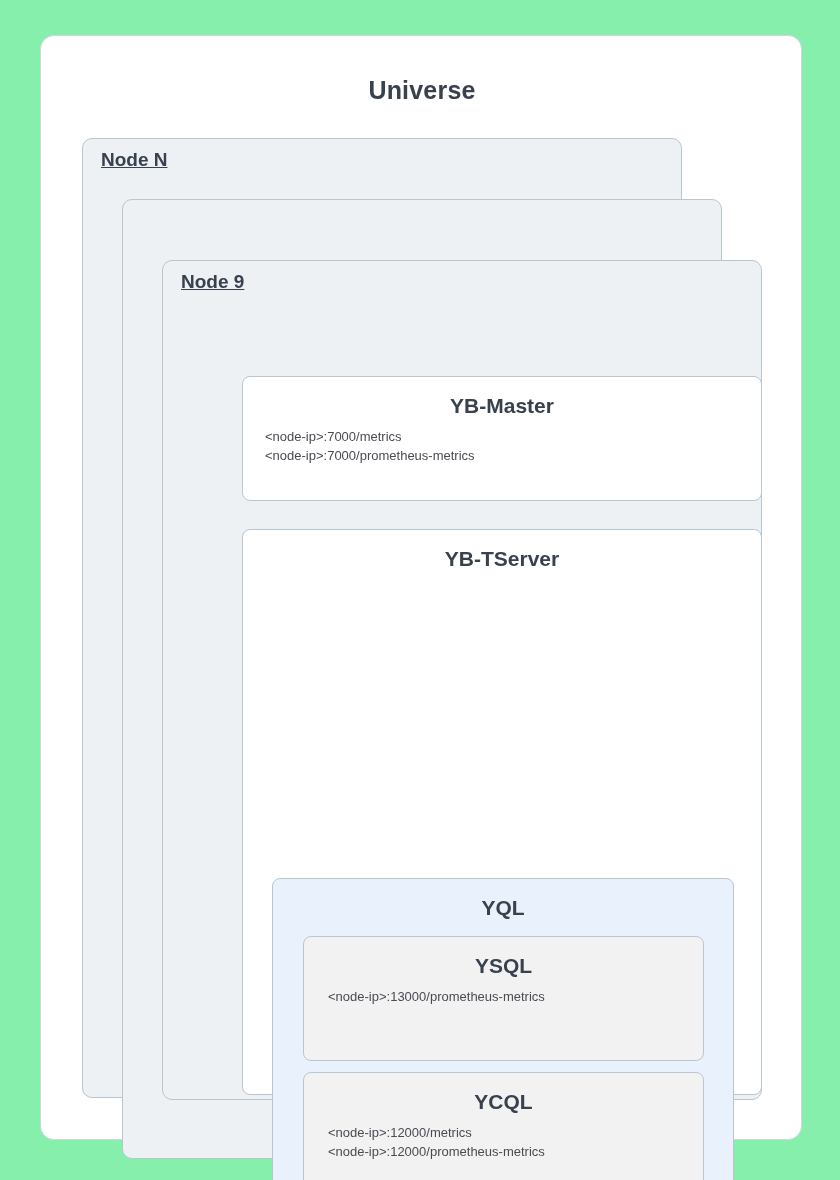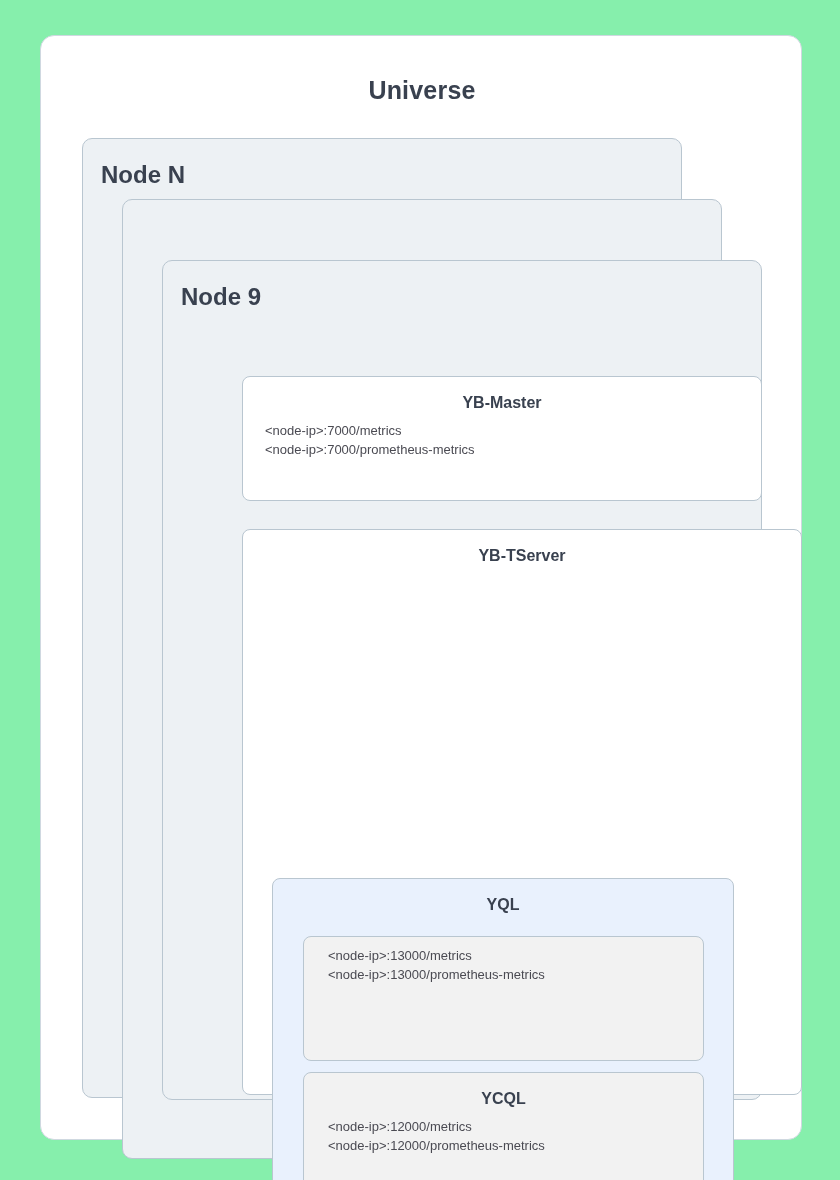--- a/index.html
+++ b/index.html
@@ -70,24 +70,25 @@
   .node-1 {
     left: 121px;
     top: 224px;
     width: 600px;
     height: 840px;
   }
 
   .node-label {
     position: absolute;
     left: 18px;
-    top: 22px;
-    font-size: 24px;
-    font-weight: bold;
-    color: #39414f;
+    top: 10px;
+    font-size: 19px;
+    font-weight: bold;
+    color: #39414f;
+    text-decoration: underline;
   }
   .node-ellipsis {
     position: absolute;
     left: 50px;
     top: 58px;
     font-size: 17px;
     font-weight: bold;
     color: #39414f;
     letter-spacing: 1px;
   }
@@ -106,21 +107,21 @@
     background: #e9f1fd;
     border: 1px solid #b9c6d0;
   }
   .comp-gray {
     background: #f2f2f2;
     border: 1px solid #b9c6d0;
   }
 
   .comp-title {
     text-align: center;
-    font-size: 16px;
+    font-size: 21px;
     font-weight: bold;
     color: #39414f;
   }
   .comp-title.pad {
     margin-top: 17px;
   }
 
   .endpoint-list {
     margin: 10px 0 0 0;
     padding: 0 0 0 22px;
@@ -137,21 +138,21 @@
   .yb-master {
     left: 79px;
     top: 115px;
     width: 520px;
     height: 125px;
   }
   
   .yb-tserver {
     left: 79px;
     top: 268px;
-    width: 560px;
+    width: 520px;
     height: 566px;
   }
   
   .yql {
     left: 29px;
     top: 348px;
     width: 462px;
     height: 345px;
   }
   .ysql {
@@ -200,22 +201,22 @@
 
       <div class="comp-box comp-white yb-tserver">
         <div class="comp-title pad">YB-TServer</div>
         <ul class="endpoint-list">
         </ul>
 
         <div class="comp-box comp-blue yql">
           <div class="comp-title pad">YQL</div>
 
           <div class="comp-box comp-gray ysql">
+            <div class="comp-title pad">YSQL</div>
             <ul class="endpoint-list inner-endpoints">
-              <li class="endpoint">&lt;node-ip&gt;:13000/metrics</li>
               <li class="endpoint">&lt;node-ip&gt;:13000/prometheus-metrics</li>
             </ul>
           </div>
 
           <div class="comp-box comp-gray ycql">
             <div class="comp-title pad">YCQL</div>
             <ul class="endpoint-list inner-endpoints">
               <li class="endpoint">&lt;node-ip&gt;:12000/metrics</li>
               <li class="endpoint">&lt;node-ip&gt;:12000/prometheus-metrics</li>
             </ul>

